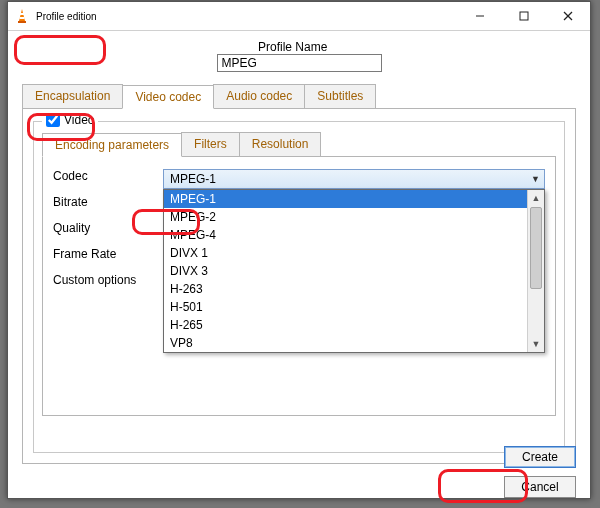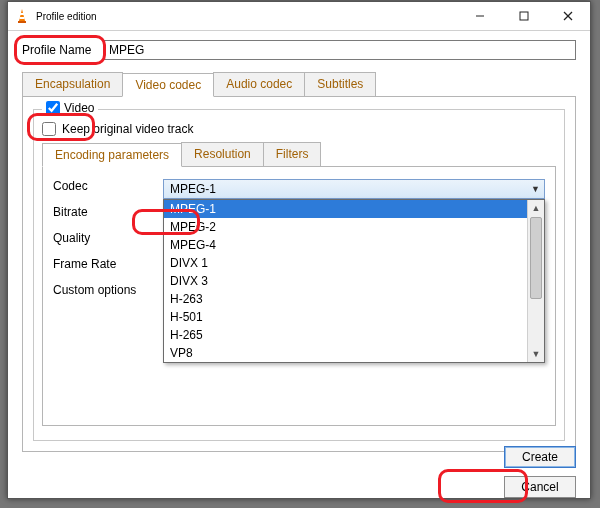--- a/index.html
+++ b/index.html
@@ -60,20 +60,21 @@
   .client {
     position: absolute;
     left: 0; right: 0; top: 28px; bottom: 0;
     padding: 10px 14px 12px 14px;
     box-sizing: border-box;
   }
   .row-name {
     display: flex;
     align-items: center;
     margin-bottom: 12px;
+    flex-direction: column;
   }
   .row-name label {
     width: 82px;
   }
   .row-name input[type=text] {
     flex: 1;
     height: 20px;
     border: 1px solid #7a7a7a;
     padding: 1px 4px;
     font: inherit;
@@ -305,30 +306,26 @@
           <div class="tab">Subtitles</div>
         </div>
         <div class="tab-panel">
 
           <div class="groupbox">
             <div class="group-legend">
               <input type="checkbox" checked="" style="">
               <span>Video</span>
             </div>
 
-            <div class="chk">
-              <input type="checkbox" style="">
-              <span>Keep original video track</span>
-            </div>
 
             <div class="tabs">
               <div class="tabstrip">
                 <div class="tab active">Encoding parameters</div>
+                <div class="tab">Filters</div>
                 <div class="tab">Resolution</div>
-                <div class="tab">Filters</div>
               </div>
               <div class="inner-panel">
 
                 <div class="param-row">
                   <span class="lbl">Codec</span>
                   <div class="dropdown">
                     <button class="dropdown-btn">
                       <span>MPEG-1</span>
                       <span class="caret">▼</span>
                     </button>

